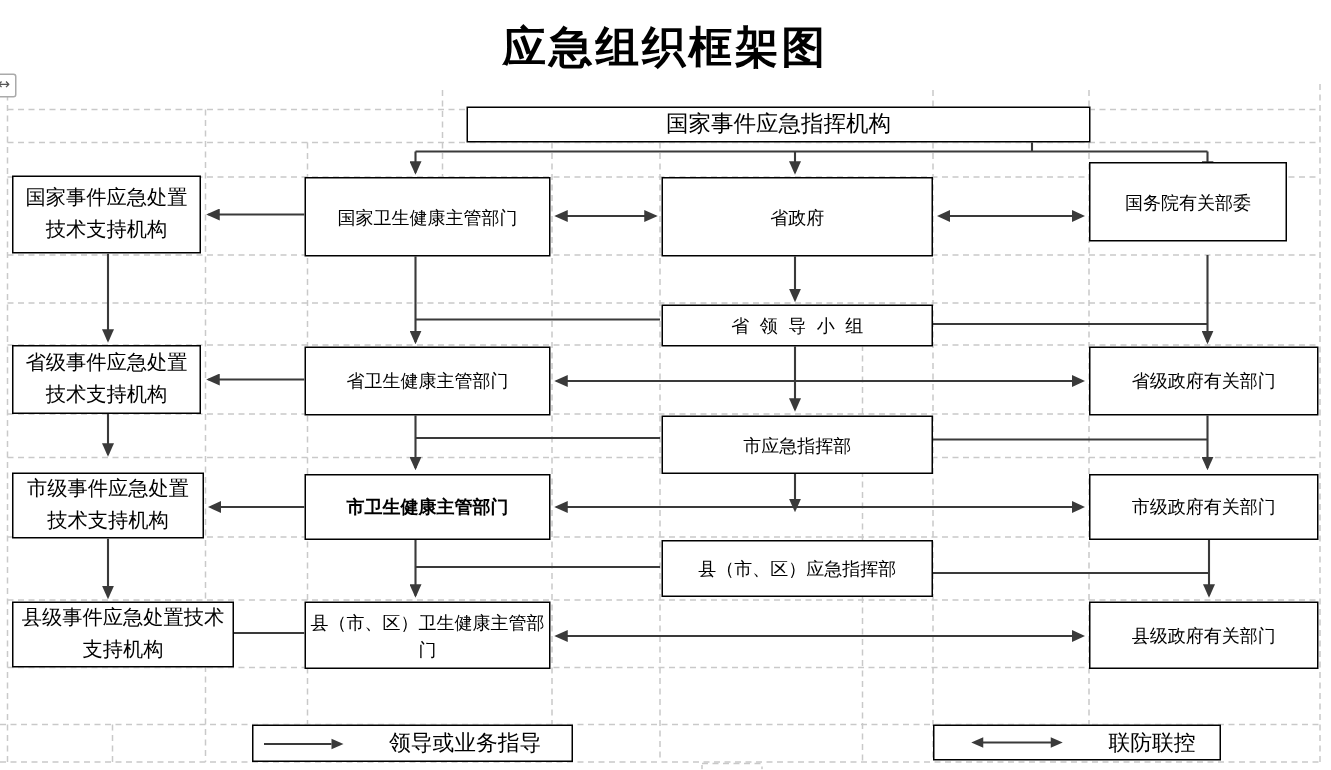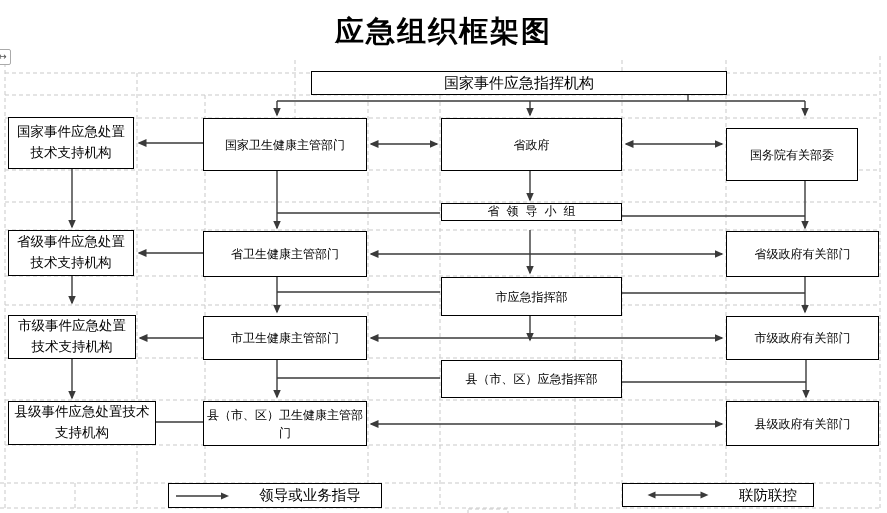--- a/index.html
+++ b/index.html
@@ -124,46 +124,46 @@
 
   <div class="node small" style="left:8px;top:117px;width:126px;height:52px;">
     <span>国家事件应急处置技术支持机构</span>
     </div>
   <div class="node" style="left:203px;top:118px;width:164px;height:53px;">
     <span>国家卫生健康主管部门</span>
     </div>
   <div class="node" style="left:441px;top:118px;width:181px;height:53px;">
     <span>省政府</span>
     </div>
-  <div class="node" style="left:726px;top:128px;width:132px;height:53px;">
+  <div class="node" style="left:726px;top:108px;width:132px;height:53px;">
     <span>国务院有关部委</span>
     </div>
 
-  <div class="node spread" style="left:441px;top:203px;width:181px;height:18px;align-items:flex-end;">
+  <div class="node spread" style="left:441px;top:203px;width:181px;height:28px;">
     <span>省领导小组</span>
     </div>
 
   <div class="node small" style="left:8px;top:230px;width:126px;height:46px;">
     <span>省级事件应急处置技术支持机构</span>
     </div>
   <div class="node" style="left:203px;top:231px;width:164px;height:46px;">
     <span>省卫生健康主管部门</span>
     </div>
   <div class="node" style="left:726px;top:231px;width:153px;height:46px;">
     <span>省级政府有关部门</span>
     </div>
 
   <div class="node" style="left:441px;top:277px;width:181px;height:39px;">
     <span>市应急指挥部</span>
     </div>
 
   <div class="node small" style="left:8px;top:315px;width:128px;height:44px;">
     <span>市级事件应急处置技术支持机构</span>
     </div>
-  <div class="node" style="left:203px;top:316px;width:164px;height:44px;">
+  <div class="node" style="left:203px;top:316px;width:164px;height:44px;font-weight:bold;">
     <span>市卫生健康主管部门</span>
     </div>
   <div class="node" style="left:726px;top:316px;width:153px;height:44px;">
     <span>市级政府有关部门</span>
     </div>
 
   <div class="node" style="left:441px;top:360px;width:181px;height:38px;">
     <span>县（市、区）应急指挥部</span>
     </div>
 

